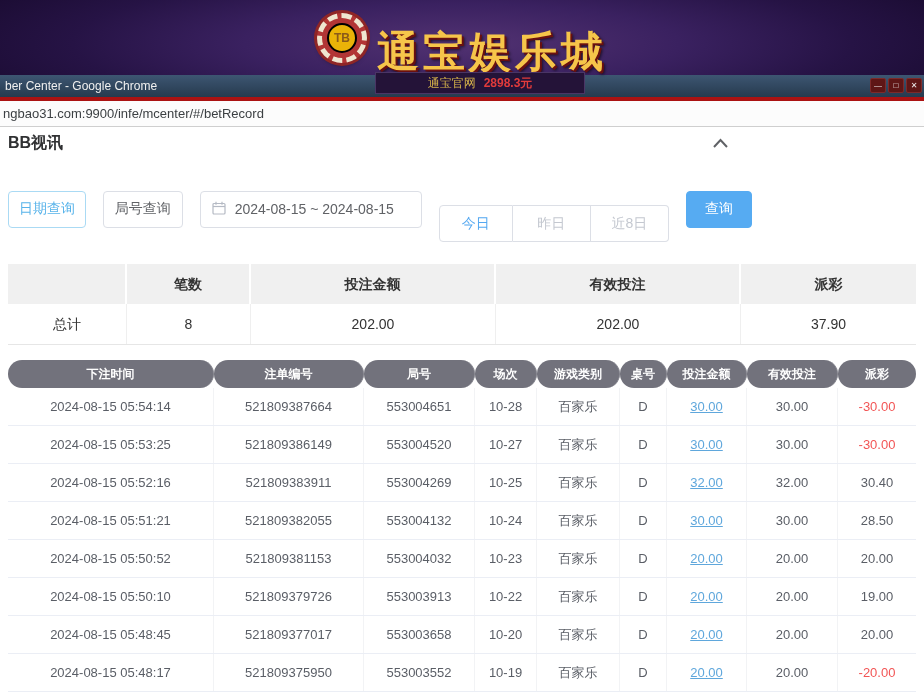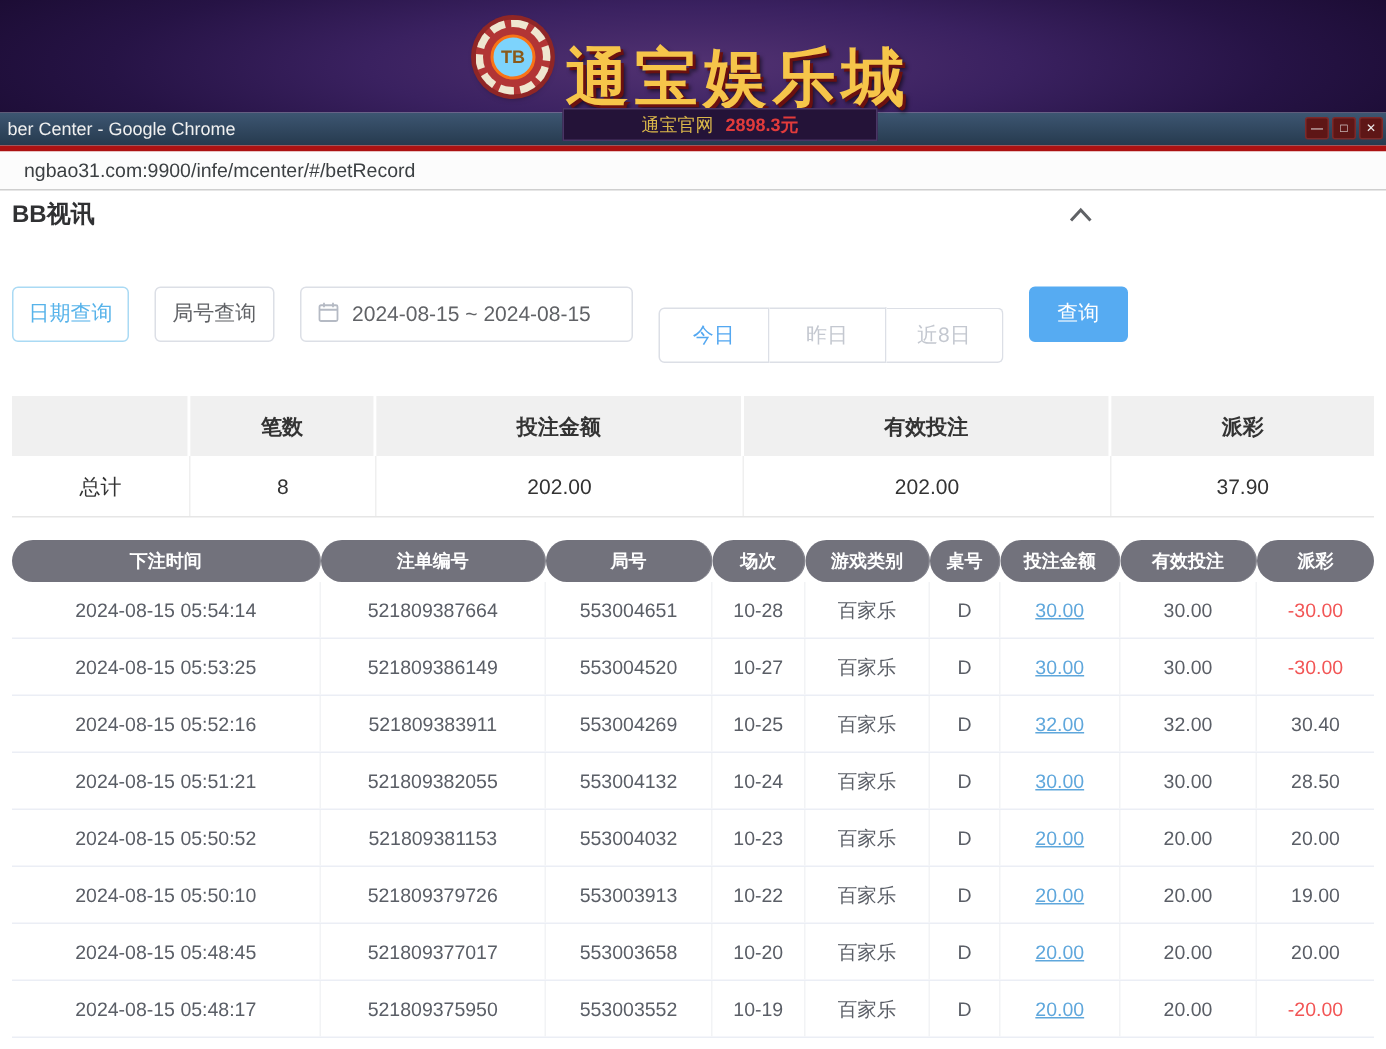--- a/index.html
+++ b/index.html
@@ -17,21 +17,21 @@
   }
   .logo { display:flex; align-items:center; gap:10px; }
   .chip {
     width:50px; height:50px; border-radius:50%;
     background:#b23535; border:5px dashed #efe6d0;
     box-shadow:0 0 0 3px #8f2626, 0 2px 4px rgba(0,0,0,.5);
     display:flex; align-items:center; justify-content:center;
   }
   .chip-inner {
     width:30px; height:30px; border-radius:50%;
-    background:#7dd3fc; border:2px solid #f97316;
+    background:#eab308; border:2px solid #000000;
     display:flex; align-items:center; justify-content:center;
     color:#8a5a1a; font-weight:bold; font-size:12px;
   }
   .logo-text { display:flex; flex-direction:column; align-items:center; }
   .logo-cn {
     font-family:"DejaVu Serif", serif; font-weight:bold;
     font-size:42px; line-height:1; letter-spacing:4px; color:#f6c54a;
     text-shadow:2px 2px 0 #6a1010, 3px 3px 3px rgba(0,0,0,.6);
     margin-top:44px;
   }
@@ -64,21 +64,21 @@
   }
   .theme-strip {
     position:absolute; top:97px; left:0; width:924px; height:4px;
     background:#ab1212; z-index:20;
   }
   .urlbar {
     position:absolute; top:101px; left:0; width:924px; height:26px; z-index:20;
     background:#fcfcfc; border-bottom:1px solid #cfcfcf;
     display:flex; align-items:center;
   }
-  .url-text { font-size:13px; color:#3c4043; padding-left:16px; white-space:nowrap; }
+  .url-text { font-size:13px; color:#3c4043; padding-left:3px; white-space:nowrap; }
 
   
   .content { position:absolute; top:117px; left:0; width:760px; height:572px; background:#fff; }
 
   .section-head {
     display:flex; align-items:center; justify-content:space-between;
     padding:16px 31px 0 8px;
   }
   .section-title { font-size:16px; font-weight:bold; color:#303133; }
   .chevron { display:flex; align-items:center; cursor:pointer; }

